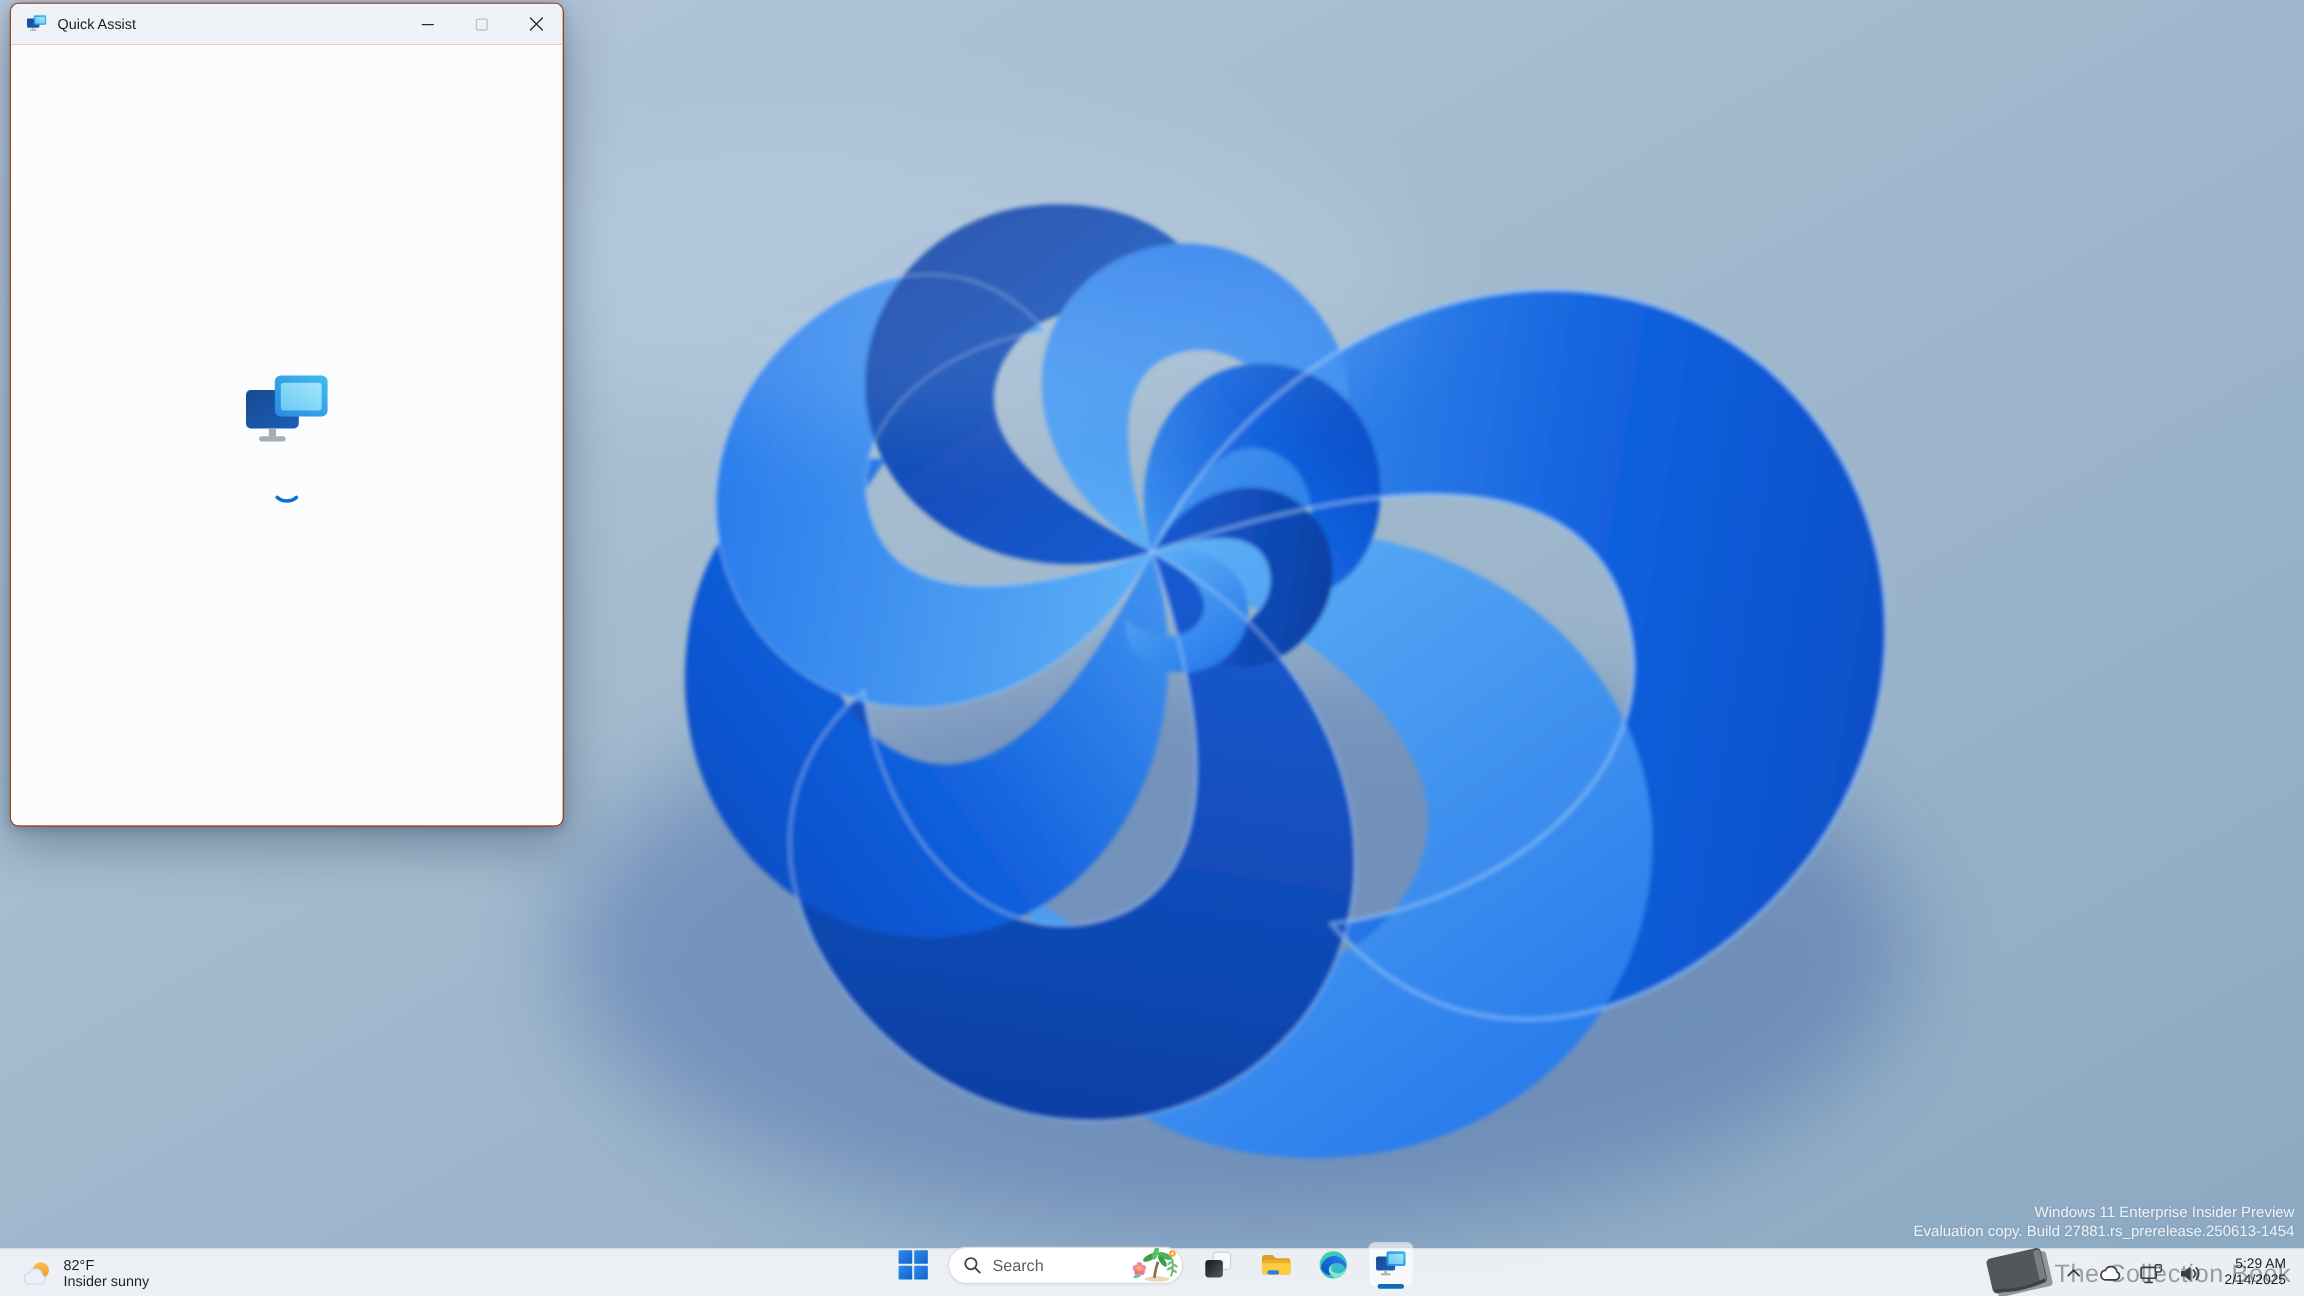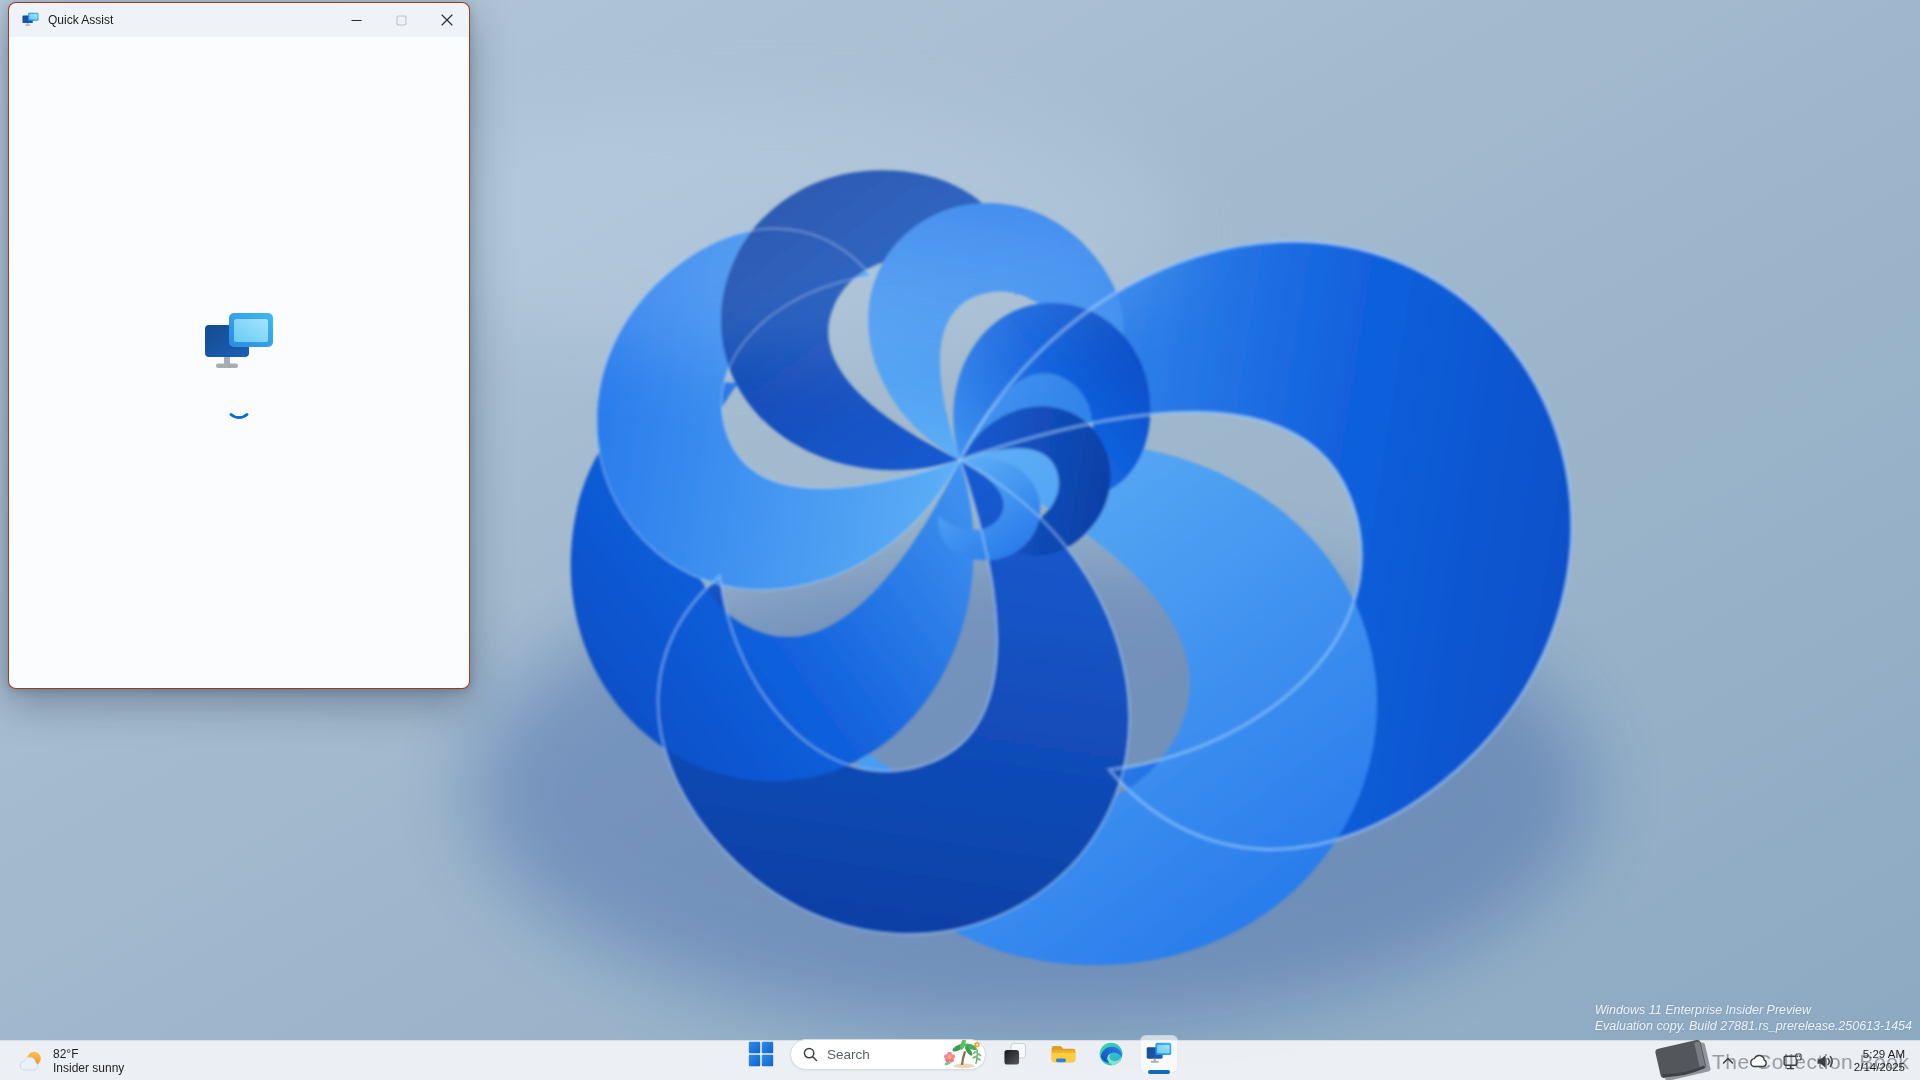--- a/index.html
+++ b/index.html
@@ -5,22 +5,22 @@
   * { margin:0; padding:0; box-sizing:border-box; }
   html,body { width:1920px; height:1080px; overflow:hidden;
               font-family:"Liberation Sans", sans-serif; }
   .stage { position:relative; width:1920px; height:1080px; background:#9db5ca; }
 
   
   .wallpaper { position:absolute; inset:0; z-index:0; }
 
   
   .watermark { position:absolute; right:8px; bottom:46px; z-index:3;
-               color:rgba(255,255,255,0.88);
-               font-size:12.5px; line-height:16px; text-shadow:0 0 2px rgba(70,100,140,.35);font-style:italic; }
+               text-align:right; color:rgba(255,255,255,0.88);
+               font-size:12.5px; line-height:16px; text-shadow:0 0 2px rgba(70,100,140,.35); }
 
   
   .window { position:absolute; left:8px; top:2px; width:462px; height:687px; z-index:5;
             background:#c2410c; border-radius:8px; border:1px solid rgba(40,55,70,.25);
             box-shadow:0 14px 42px rgba(20,35,60,.35), 0 2px 8px rgba(20,35,60,.20);
             overflow:hidden; display:flex; flex-direction:column; }
   .titlebar { height:34px; flex:0 0 34px; background:#eff3f8; display:flex; align-items:center;
               padding-left:13px; }
   .titlebar .app-ico { width:17px; height:16px; margin-right:9px; flex:0 0 auto; }
   .title-text { font-size:12px; color:#1b1b1b; }

